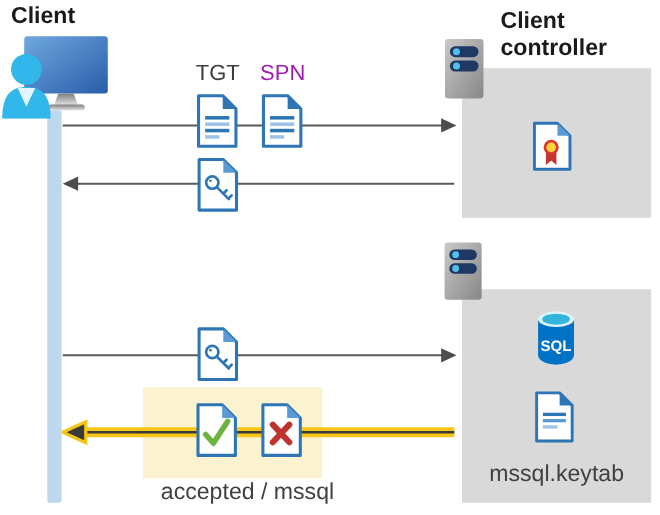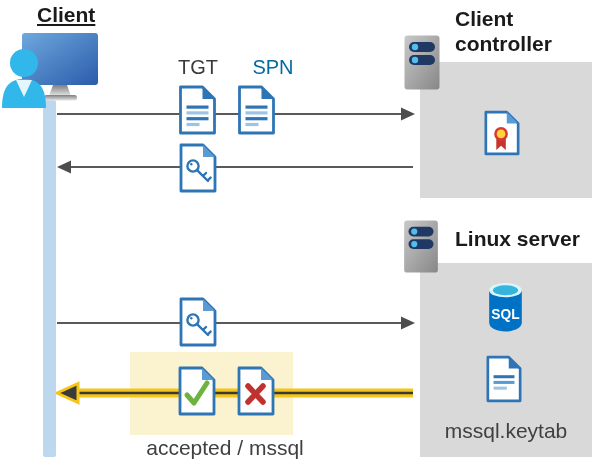--- a/index.html
+++ b/index.html
@@ -55,21 +55,21 @@
       <line x1="57" y1="323" x2="405" y2="323" stroke="#595959" stroke-width="1.8"></line>
       <polygon points="415,323 401,316.5 401,329.5" fill="#4D4D4D"></polygon>
     </g>
     <g>
       <line x1="76" y1="393" x2="413" y2="393" stroke="#F5C518" stroke-width="9"></line>
       <line x1="76" y1="393" x2="413" y2="393" stroke="#3A3A3A" stroke-width="2.4"></line>
       <polygon points="57,393 78,383.5 78,402.5" fill="#3A3A3A" stroke="#F5C518" stroke-width="3"></polygon>
     </g>
   </svg>
 
-  <div class="abs title z2" style="left:37px;top:2px;text-decoration:underline;">Client</div>
+  <div class="abs title z2" style="left:10px;top:2px;">Client</div>
   <svg class="abs z2" style="left:0;top:28px;" width="105" height="80" viewBox="0 0 105 80">
     <g>
       <rect x="22" y="5" width="76" height="52" rx="3" fill="url(#monGrad)"></rect>
       <polygon points="53,57 67,57 71,68 49,68" fill="url(#standGrad)"></polygon>
       <rect x="44" y="67" width="33" height="5.5" rx="2.5" fill="url(#standGrad)"></rect>
     </g>
     <g>
       <circle cx="24" cy="35" r="14" fill="#31B7EA"></circle>
       <path d="M2,80 C2,58 10,51 24,51 C38,51 46,58 46,80 Z" fill="#31B7EA"></path>
       <polygon points="16,52 32,52 24,69" fill="#E3F6FD"></polygon>
@@ -85,21 +85,20 @@
     <circle cx="11" cy="25" r="3.2" fill="#52BEEC"></circle>
   </svg>
   <svg class="abs z2" style="left:483px;top:110px;" width="38" height="46" viewBox="0 0 40 48">
     <path d="M3,2 H25 L37,14 V46 H3 Z" fill="#fff" stroke="#2E75B6" stroke-width="2.8" stroke-linejoin="round"></path>
     <polygon points="25,2 37,14 25,14" fill="#5B9BD5"></polygon>
     <polygon points="14,27 14,42 19,37.5 24,42 24,27" fill="#C53430"></polygon>
     <circle cx="19" cy="25" r="7.2" fill="#D8382E"></circle>
     <circle cx="19" cy="25" r="4.6" fill="#FFD43B"></circle>
   </svg>
 
-  <div class="abs title z2" style="left:455px;top:226px;width:140px;">Linux server</div>
   <svg class="abs z2" style="left:403px;top:220px;" width="36" height="53" viewBox="0 0 36 55">
     <rect x="0.5" y="0.5" width="35" height="54" rx="3" fill="url(#srvGrad)"></rect>
     <rect x="5" y="7" width="26" height="10" rx="5" fill="#1F3864"></rect>
     <circle cx="11" cy="12" r="3.2" fill="#52BEEC"></circle>
     <rect x="5" y="20" width="26" height="10" rx="5" fill="#1F3864"></rect>
     <circle cx="11" cy="25" r="3.2" fill="#52BEEC"></circle>
   </svg>
   <svg class="abs z2" style="left:487px;top:281px;" width="37" height="51" viewBox="0 0 36 50">
     <path d="M2,9 V41 C2,45.8 9.2,49.5 18,49.5 C26.8,49.5 34,45.8 34,41 V9 Z" fill="#0072C6"></path>
     <ellipse cx="18" cy="9" rx="16" ry="7" fill="#D9F6FC"></ellipse>
@@ -109,21 +108,21 @@
   <svg class="abs z2" style="left:485px;top:355px;" width="38" height="48" viewBox="0 0 40 50">
     <path d="M3,2 H25 L37,14 V48 H3 Z" fill="#fff" stroke="#2E75B6" stroke-width="2.8" stroke-linejoin="round"></path>
     <polygon points="25,2 37,14 25,14" fill="#2E75B6"></polygon>
     <rect x="9" y="21" width="22" height="3.2" fill="#2E75B6"></rect>
     <rect x="9" y="27" width="22" height="3.2" fill="#5B9BD5"></rect>
     <rect x="9" y="33" width="14" height="3.2" fill="#9DC3E6"></rect>
   </svg>
   <div class="abs plain z2 icon-label" style="left:432px;top:419px;width:148px;font-size:21px;">mssql.keytab</div>
 
   <div class="abs plain z2 icon-label" style="left:173px;top:56px;width:50px;color:#3b3b3b;">TGT</div>
-  <div class="abs plain z2 icon-label" style="left:248px;top:56px;width:50px;color:#0369a1;">SPN</div>
+  <div class="abs plain z2 icon-label" style="left:232px;top:56px;width:50px;color:#a21caf;">SPN</div>
 
   <svg class="abs z2" style="left:177px;top:85px;" width="41" height="50" viewBox="0 0 40 50">
     <path d="M3,2 H25 L37,14 V48 H3 Z" fill="#fff" stroke="#2E75B6" stroke-width="2.8" stroke-linejoin="round"></path>
     <polygon points="25,2 37,14 25,14" fill="#2E75B6"></polygon>
     <rect x="9" y="20.5" width="22" height="3.2" fill="#2E75B6"></rect>
     <rect x="9" y="26.3" width="22" height="3.2" fill="#9DC3E6"></rect>
     <rect x="9" y="32.1" width="22" height="3.2" fill="#2E75B6"></rect>
     <rect x="9" y="37.9" width="13" height="3.2" fill="#9DC3E6"></rect>
   </svg>
   <svg class="abs z2" style="left:236px;top:85px;" width="41" height="50" viewBox="0 0 40 50">

